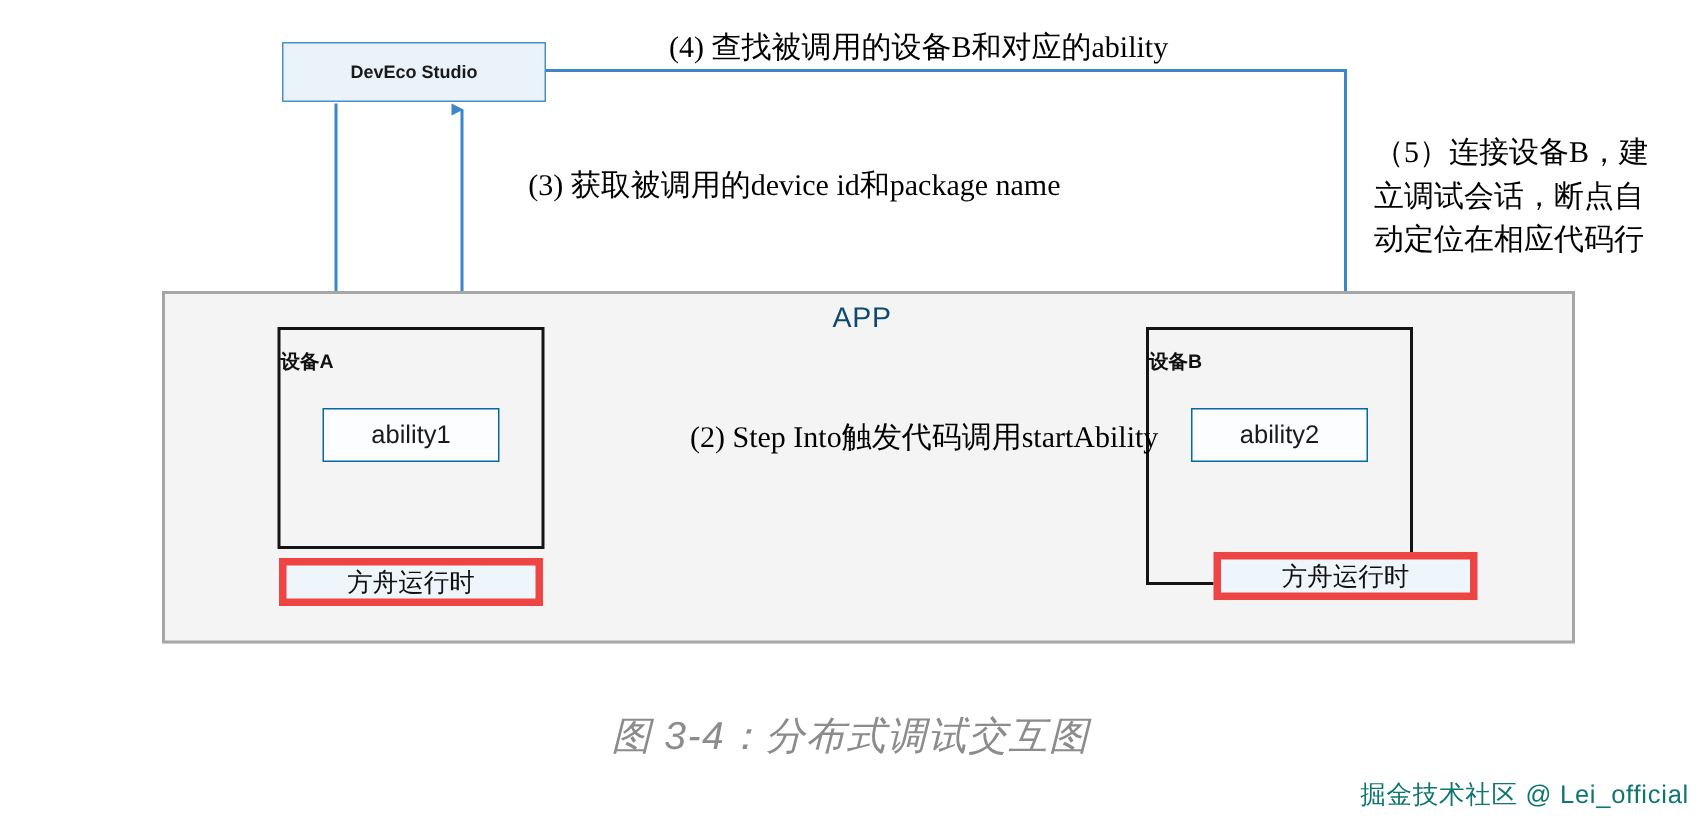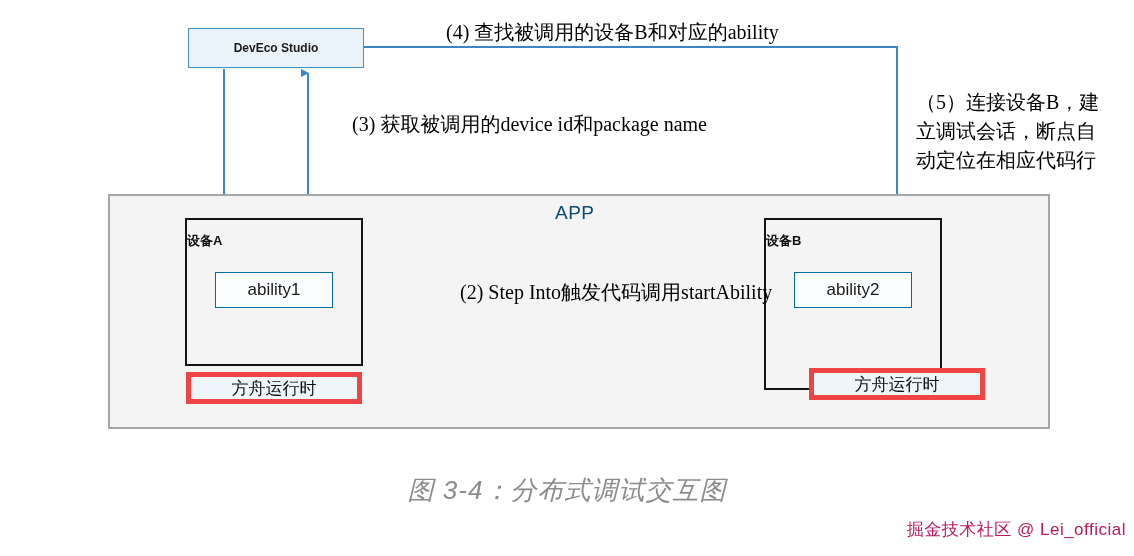--- a/index.html
+++ b/index.html
@@ -111,21 +111,21 @@
     left: 0; right: 0; top: 473px;
     text-align: center;
     font-size: 26px;
     color: #8c8c8c;
     letter-spacing: 1px;
     font-style: italic;
   }
   #watermark {
     right: 8px; top: 518px;
     font-size: 17px;
-    color: #be185d;
+    color: #0f766e;
     letter-spacing: 0.5px;
   }
 
   svg#wires {
     position: absolute;
     left: 0; top: 0;
     width: 1134px; height: 556px;
     pointer-events: none;
   }
 </style>

